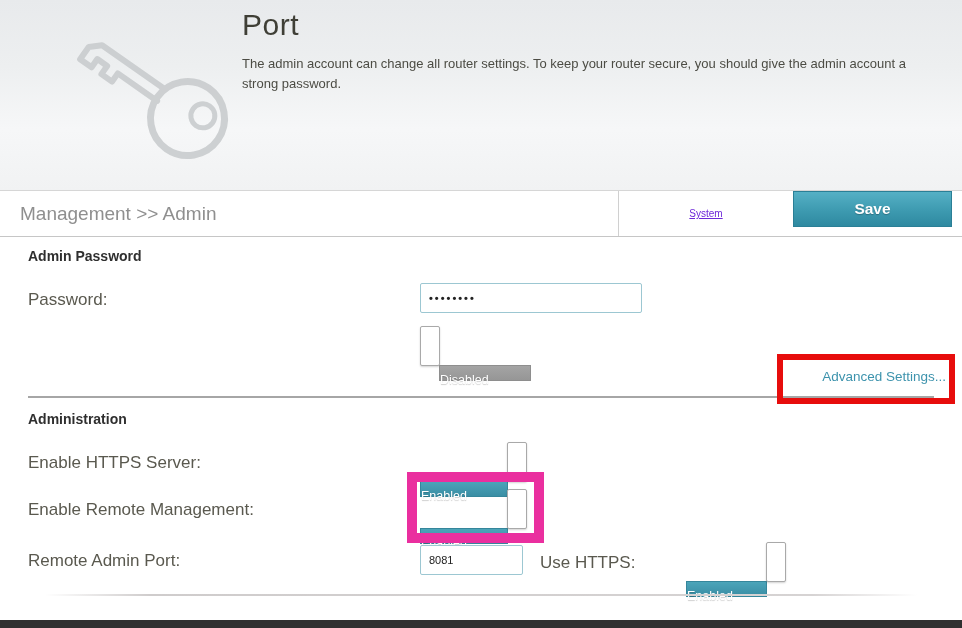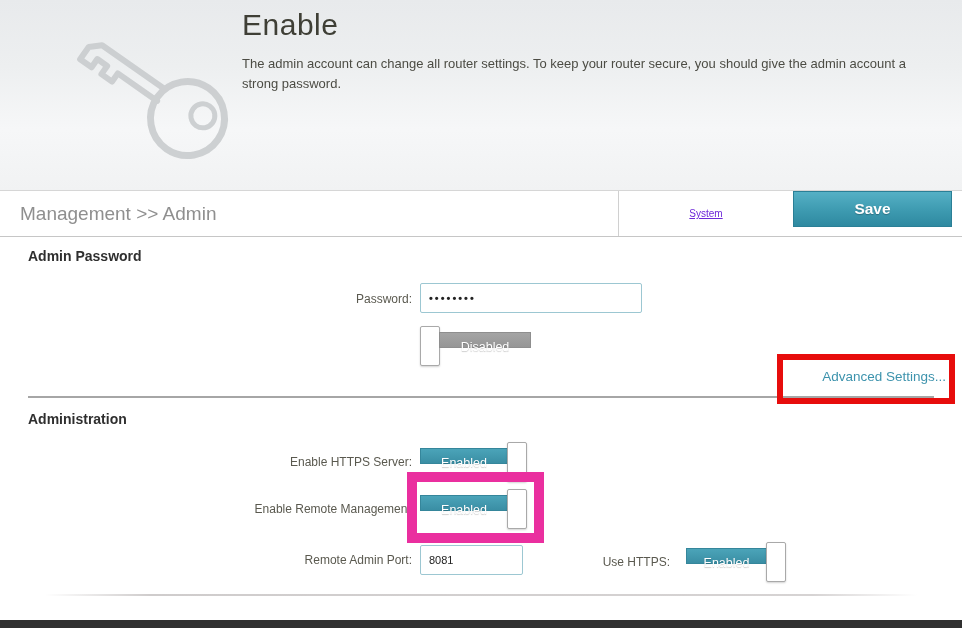--- a/index.html
+++ b/index.html
@@ -41,41 +41,42 @@
     background:linear-gradient(180deg,#55b0c5 0%,#3d9ab0 55%,#2e89a0 100%);
     border:1px solid #2a7f96; color:#ffffff; font-size:15.5px; font-weight:bold;
     font-family:"Liberation Sans", sans-serif; cursor:pointer;
     text-shadow:0 1px 1px rgba(0,0,0,0.25);
   }
   
   .section-heading { position:absolute; left:28px; font-size:14px; font-weight:bold; color:#2f2f2f; }
   .h-admin-password { top:248px; }
   .h-administration { top:411px; }
   .form-label {
-    position:absolute; left:28px; width:384px; text-align:right;
-    font-size:12px; color:#5a594f; line-height:15px;
+    position:absolute; left:28px; width:384px; 
+    font-size:17px; color:#5a594f; line-height:15px;
   }
   .lbl-password { top:292px; }
   .lbl-captcha  { top:339px; }
   .lbl-https    { top:455px; }
   .lbl-remote   { top:502px; width:386px; }
   .lbl-port     { top:553px; }
   .lbl-usehttps { left:540px; width:130px; top:555px; }
   .text-input {
     position:absolute; border:1px solid #9cc7d2; border-radius:2px;
     background:#ffffff; font-family:"Liberation Sans", sans-serif;
     font-size:11px; color:#222222; padding:0 8px; outline:none;
   }
   .pw-input { left:420px; top:283px; width:222px; height:30px;
     font-size:11px; font-weight:bold; letter-spacing:2px; }
   .port-input { left:420px; top:545px; width:103px; height:30px; }
   .toggle-bar {
-    position:absolute; height:16px; line-height:28px; text-align:center;
+    position:absolute; height:16px; line-height:28px; 
     color:#ffffff; font-size:12.5px; text-shadow:0 1px 1px rgba(0,0,0,0.2);
     cursor:pointer;
+    margin-top:33px;
   }
   .bar-on  { background:linear-gradient(180deg,#4ba4b9 0%,#3a8ea4 100%); border:1px solid #35869b; }
   .bar-off { background:linear-gradient(180deg,#a4a4a4 0%,#969696 100%); border:1px solid #8e8e8e; }
   .toggle-knob {
     position:absolute; width:20px; height:40px; background:#ffffff;
     border:1px solid #a9a9a9; border-radius:2px; box-shadow:0 1px 2px rgba(0,0,0,0.18);
     cursor:pointer;
   }
   .captcha-knob { left:420px; top:326px; }
   .captcha-bar  { left:439px; top:332px; width:92px; }
@@ -111,21 +112,21 @@
 <div class="page">
 
   <div class="header">
     <svg class="key-icon" width="175" height="162" viewBox="0 0 175 162">
       <g transform="rotate(35 87 81)" fill="none" stroke="#c7cacc" stroke-width="6" stroke-linejoin="round" stroke-linecap="round" opacity="0.85">
         <circle cx="126" cy="80" r="37" stroke-width="7"></circle>
         <circle cx="137" cy="69" r="12" stroke-width="5"></circle>
         <path d="M89,69 L14,69 L4,78 L4,93 L18,93 L18,83 L30,83 L30,93 L43,93 L43,83 L91,83"></path>
       </g>
     </svg>
-    <div class="page-title">Enable</div>
+    <div class="page-title">Port</div>
     <div class="page-desc">The admin account can change all router settings. To keep your router secure, you should give the admin account a strong password.</div>
   </div>
 
   <div class="toolbar">
     <div class="breadcrumb">Management &gt;&gt; Admin</div>
     <div class="system-cell">
       <span class="system-link">System</span>
     </div>
     <button class="save-button">Save</button>
   </div>

